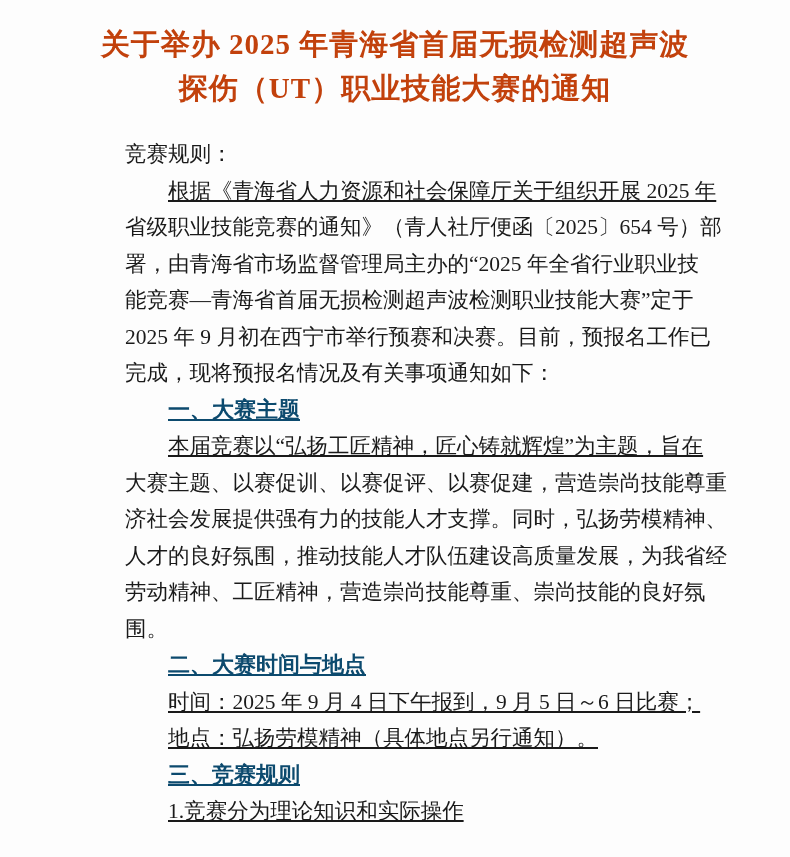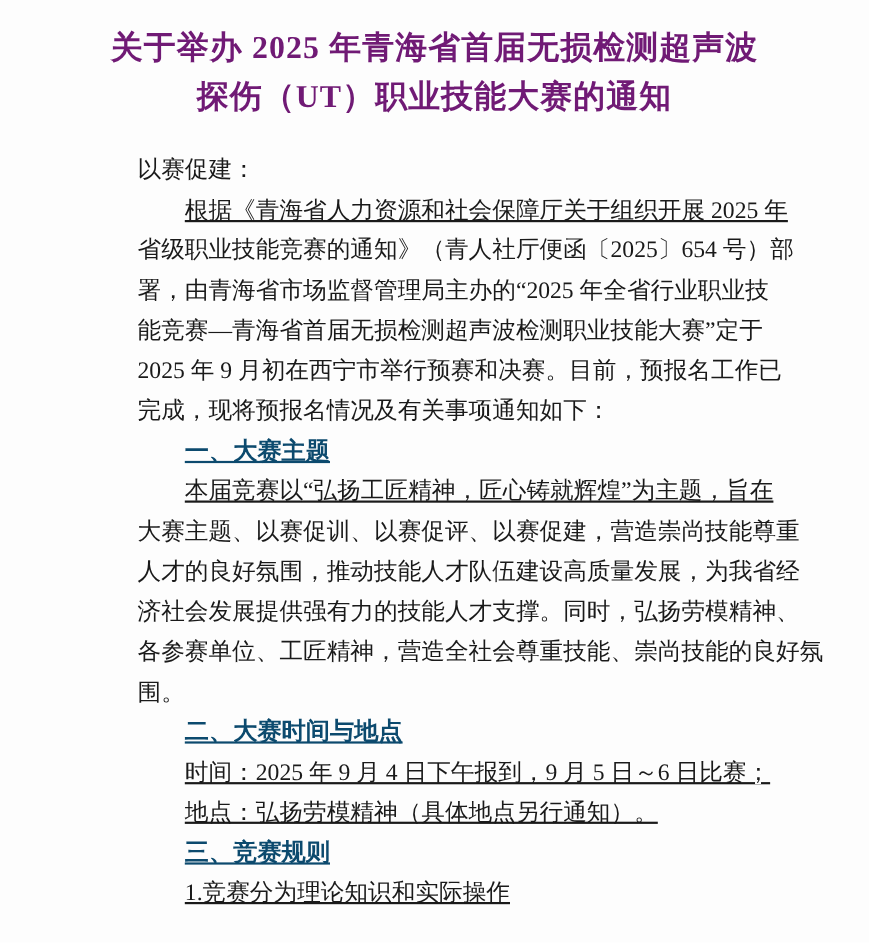--- a/index.html
+++ b/index.html
@@ -17,21 +17,21 @@
     overflow: hidden;
   }
   .doc-title {
     margin: 22px auto 0 auto;
     width: 640px;
     text-align: center;
     font-weight: 700;
     font-size: 29px;
     line-height: 44px;
     letter-spacing: 1px;
-    color: #701a75;
+    color: #c2410c;
   }
   .doc-title .title-line {
     display: block;
   }
   .doc-body {
     margin: 26px 0 0 125px;
     width: 560px;
     font-size: 21.5px;
     line-height: 36.5px;
     color: #1a1a1a;
@@ -54,33 +54,33 @@
 <body>
 
 <div class="page">
 
   <h1 class="doc-title">
     <span class="title-line">关于举办 2025 年青海省首届无损检测超声波</span>
     <span class="title-line">探伤（UT）职业技能大赛的通知</span>
   </h1>
 
   <div class="doc-body">
-    <div class="doc-line">以赛促建：</div>
+    <div class="doc-line">竞赛规则：</div>
     <div class="doc-line indent">根据《青海省人力资源和社会保障厅关于组织开展 2025 年</div>
     <div class="doc-line">省级职业技能竞赛的通知》（青人社厅便函〔2025〕654 号）部</div>
     <div class="doc-line">署，由青海省市场监督管理局主办的“2025 年全省行业职业技</div>
     <div class="doc-line">能竞赛—青海省首届无损检测超声波检测职业技能大赛”定于</div>
     <div class="doc-line">2025 年 9 月初在西宁市举行预赛和决赛。目前，预报名工作已</div>
     <div class="doc-line">完成，现将预报名情况及有关事项通知如下：</div>
     <div class="doc-line indent heading">一、大赛主题</div>
     <div class="doc-line indent">本届竞赛以“弘扬工匠精神，匠心铸就辉煌”为主题，旨在</div>
     <div class="doc-line">大赛主题、以赛促训、以赛促评、以赛促建，营造崇尚技能尊重</div>
+    <div class="doc-line">济社会发展提供强有力的技能人才支撑。同时，弘扬劳模精神、</div>
     <div class="doc-line">人才的良好氛围，推动技能人才队伍建设高质量发展，为我省经</div>
-    <div class="doc-line">济社会发展提供强有力的技能人才支撑。同时，弘扬劳模精神、</div>
-    <div class="doc-line">各参赛单位、工匠精神，营造全社会尊重技能、崇尚技能的良好氛</div>
+    <div class="doc-line">劳动精神、工匠精神，营造崇尚技能尊重、崇尚技能的良好氛</div>
     <div class="doc-line">围。</div>
     <div class="doc-line indent heading">二、大赛时间与地点</div>
     <div class="doc-line indent">时间：2025 年 9 月 4 日下午报到，9 月 5 日～6 日比赛；</div>
     <div class="doc-line indent">地点：弘扬劳模精神（具体地点另行通知）。</div>
     <div class="doc-line indent heading">三、竞赛规则</div>
     <div class="doc-line indent">1.竞赛分为理论知识和实际操作</div>
   </div>
 
 </div>
 

